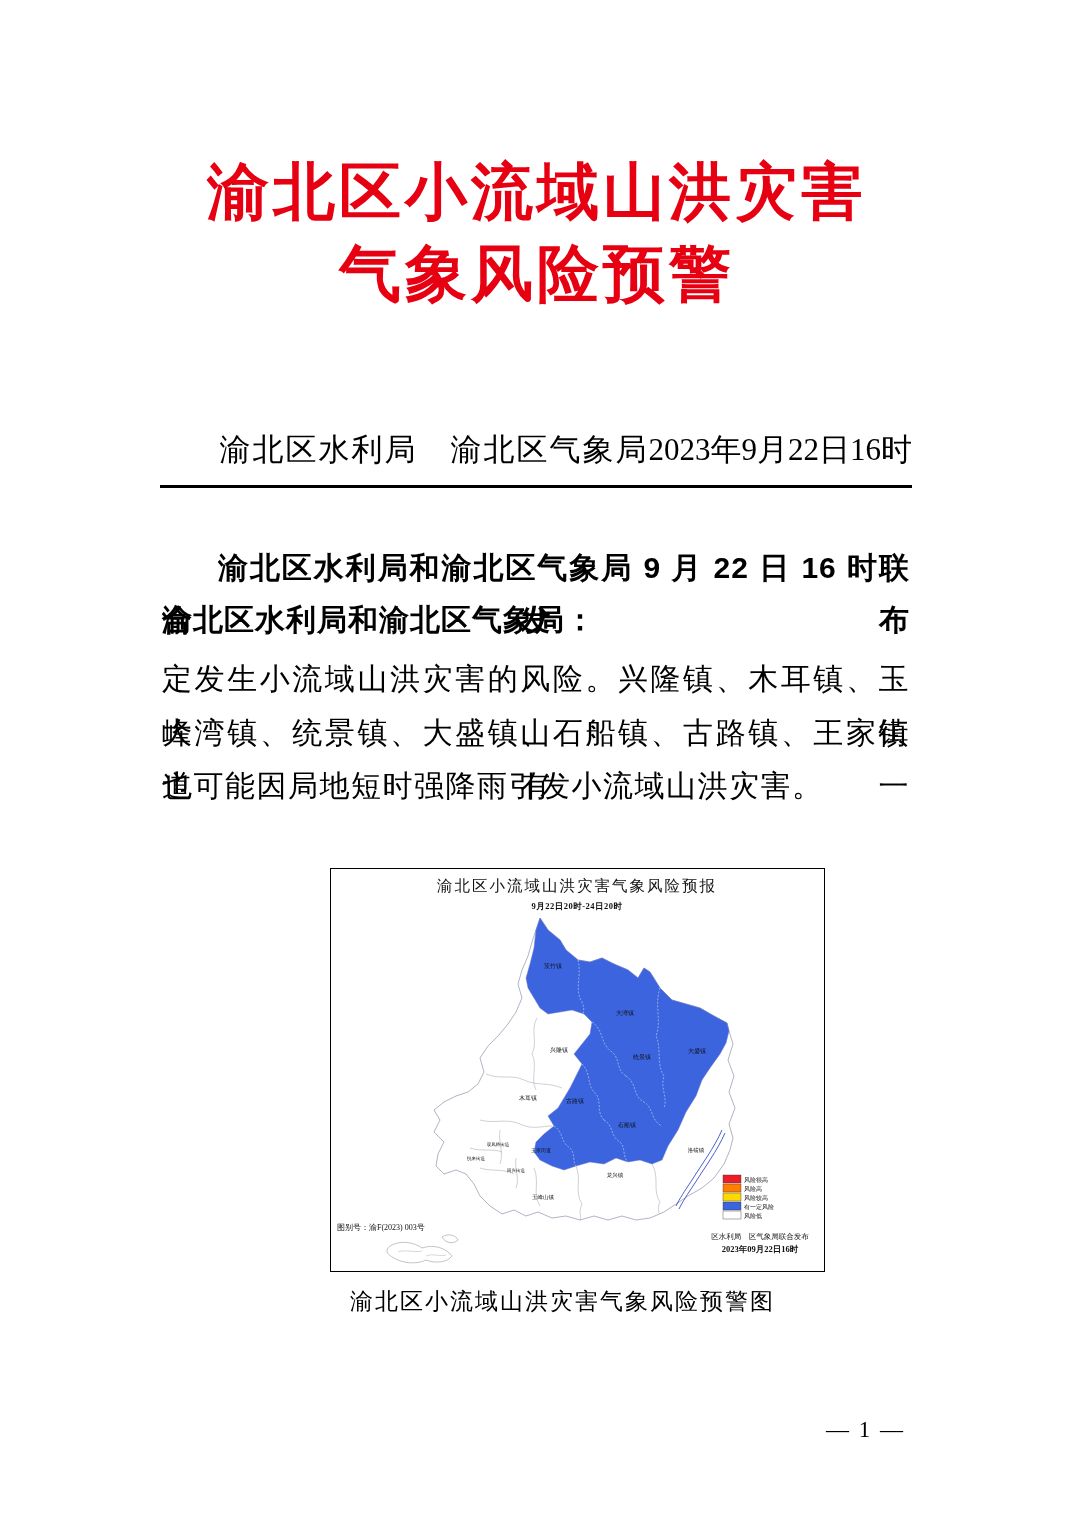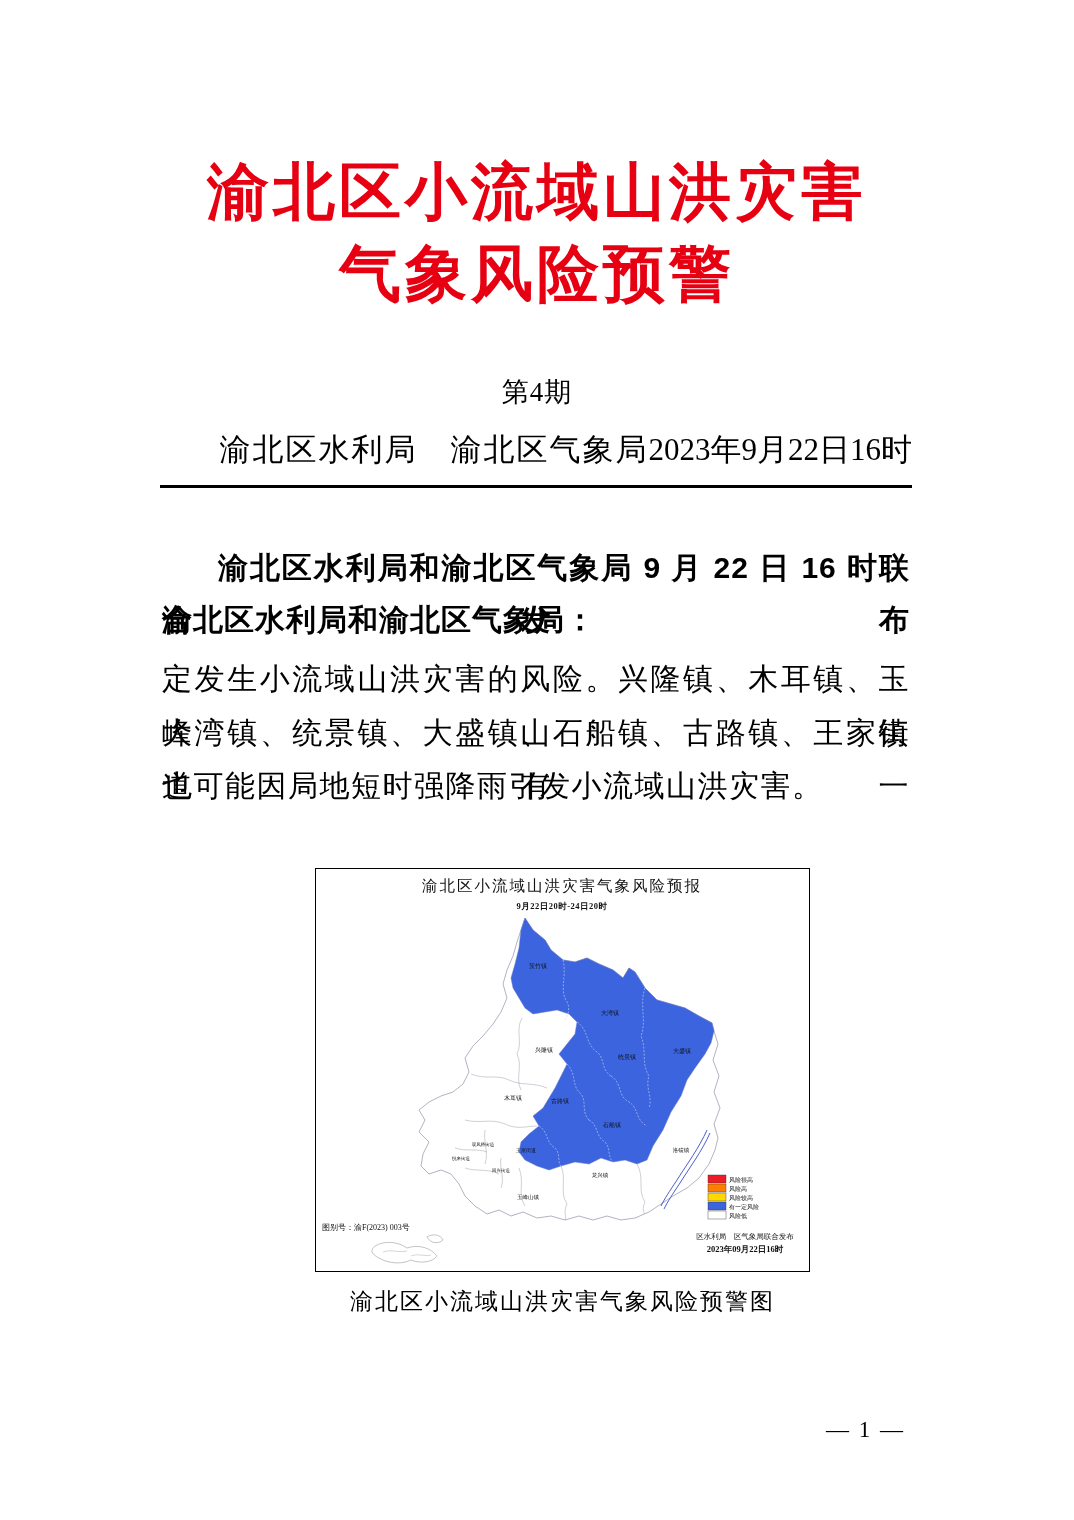--- a/index.html
+++ b/index.html
@@ -33,21 +33,21 @@
   .para { position:absolute; left:162px; width:748px; }
   .para1 { top:542px; font-family:"Liberation Sans","DejaVu Sans",sans-serif;
            font-weight:700; font-size:30px; letter-spacing:1px; }
   .para1 .line { line-height:52px; height:52px; }
   .para2 { top:652px; font-size:30px; letter-spacing:1.5px; }
   .para2 .line { line-height:53.5px; height:53.5px; }
   .line.just { text-align:justify; text-align-last:justify; }
   .line.indent { text-indent:56px; }
   .line.last { text-align:left; text-align-last:left; }
   .map-figure {
-    position:absolute; left:315px; top:868px; width:495px; height:404px;
+    position:absolute; left:330px; top:868px; width:495px; height:404px;
     background:#8b5cf6;
   }
   .map-figure svg { display:block; }
   .map-caption {
     position:absolute; top:1286px; left:315px; width:495px; text-align:center;
     font-size:23px; letter-spacing:2px; font-weight:500; white-space:nowrap;
   }
   .page-number {
     position:absolute; top:1417px; left:826px; font-size:23px;
     letter-spacing:2px; white-space:nowrap;
@@ -65,21 +65,20 @@
   .inset2 { fill:none; stroke:#999; stroke-width:0.4; }
 </style>
 </head>
 <body>
 
 <div class="page">
 
   <div class="doc-title l1">渝北区小流域山洪灾害</div>
   <div class="doc-title l2">气象风险预警</div>
 
-  <div class="issue">第4期</div>
 
   <div class="meta-row">
     <span class="agencies">渝北区水利局　渝北区气象局</span>
     <span class="datetime">2023年9月22日16时</span>
   </div>
 
   <div class="rule"></div>
 
   <div class="para para1">
     <div class="line just indent">渝北区水利局和渝北区气象局 9 月 22 日 16 时联合发布</div>

